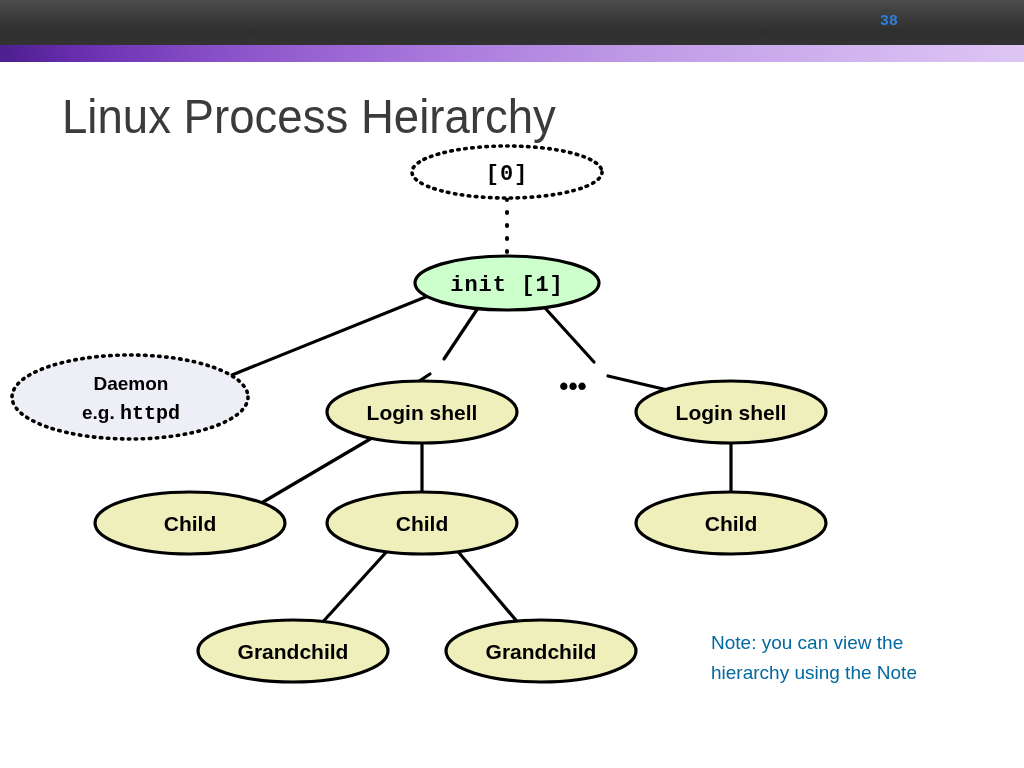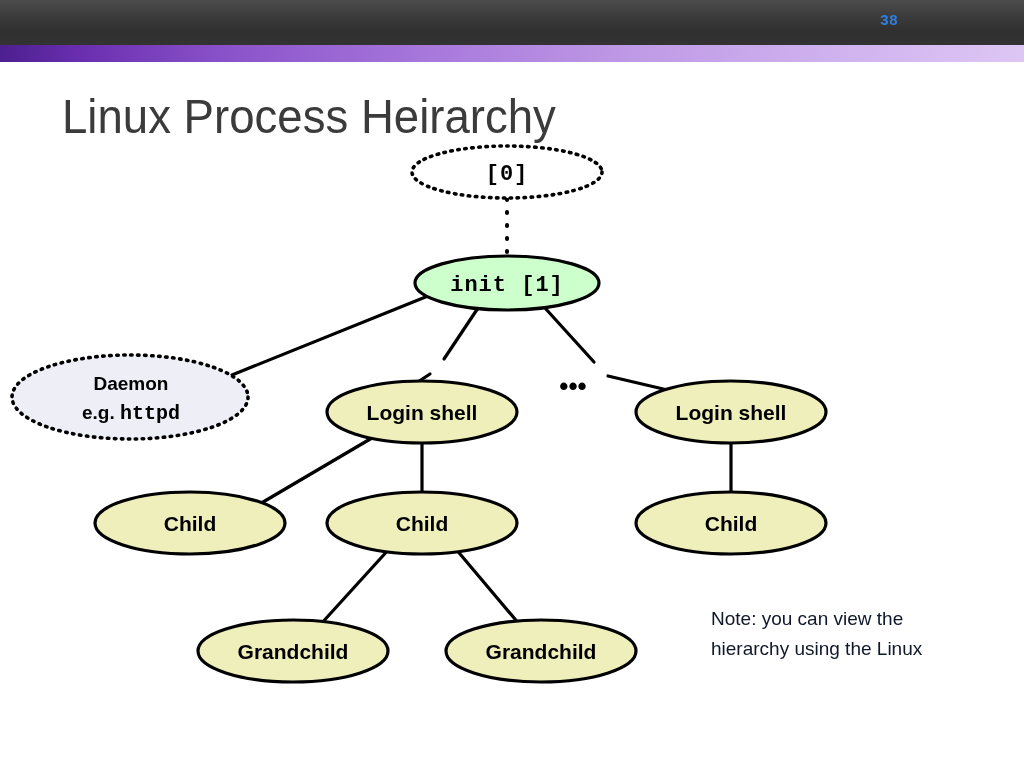--- a/index.html
+++ b/index.html
@@ -50,23 +50,23 @@
     text-anchor:middle;dominant-baseline:middle;
   }
   .mono-inline{font-family:"Liberation Mono",monospace;font-size:20px;}
   .ellipsis-dots{
     font-family:"Liberation Sans",sans-serif;
     font-size:26px;font-weight:bold;fill:#000;text-anchor:middle;
   }
 
   
   .note{
-    position:absolute;left:711px;top:604px;width:290px;
+    position:absolute;left:711px;top:628px;width:290px;
     font-family:"Liberation Sans",sans-serif;
-    font-size:19px;line-height:30px;color:#0f172a;
+    font-size:19px;line-height:30px;color:#0369a1;
   }
   .note .mono{font-family:"Liberation Mono",monospace;font-size:18px;}
 </style>
 </head>
 <body>
 
 <div id="slide">
 
   <div class="header-bar">
     <div class="page-number">38</div>
@@ -160,16 +160,16 @@
       <g>
         <ellipse class="n-solid" cx="541" cy="651" rx="95" ry="31" fill="#efefbb"></ellipse>
         <text class="node-label" x="541" y="653">Grandchild</text>
       </g>
 
     </g>
   </svg>
 
   <div class="note">
     <div>Note: you can view the</div>
-    <div>hierarchy using the Linux</div>
+    <div>hierarchy using the Note</div>
   </div>
 
 </div>
 
 </body></html>

